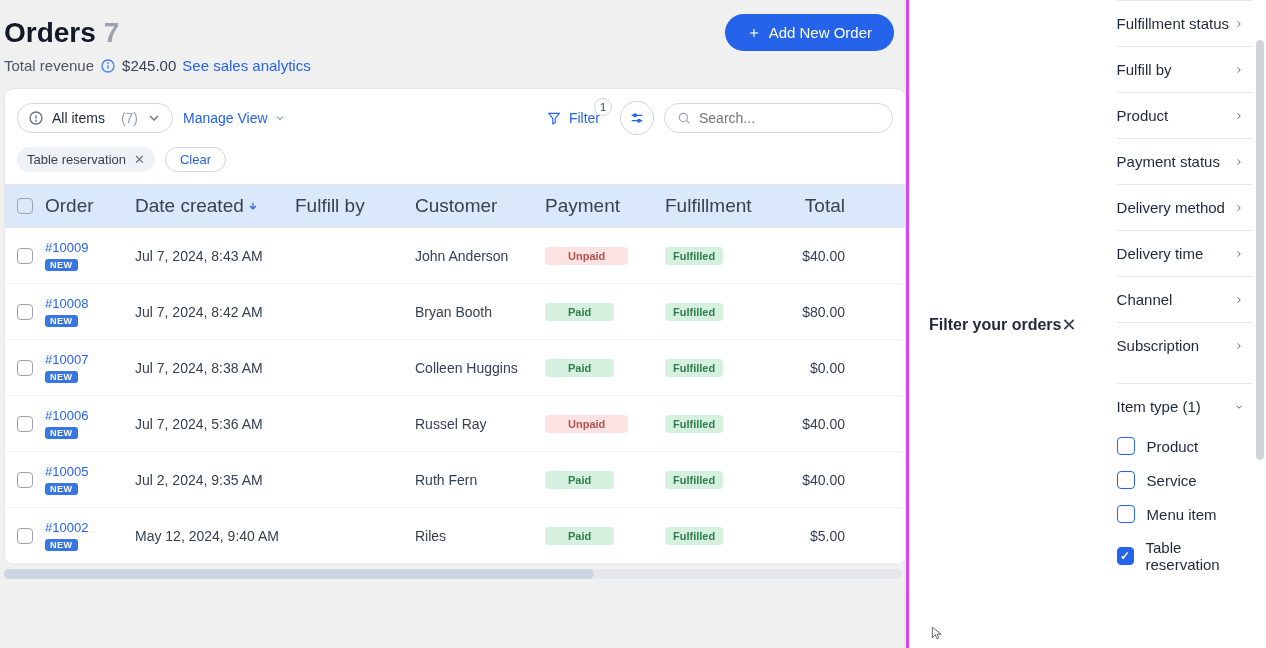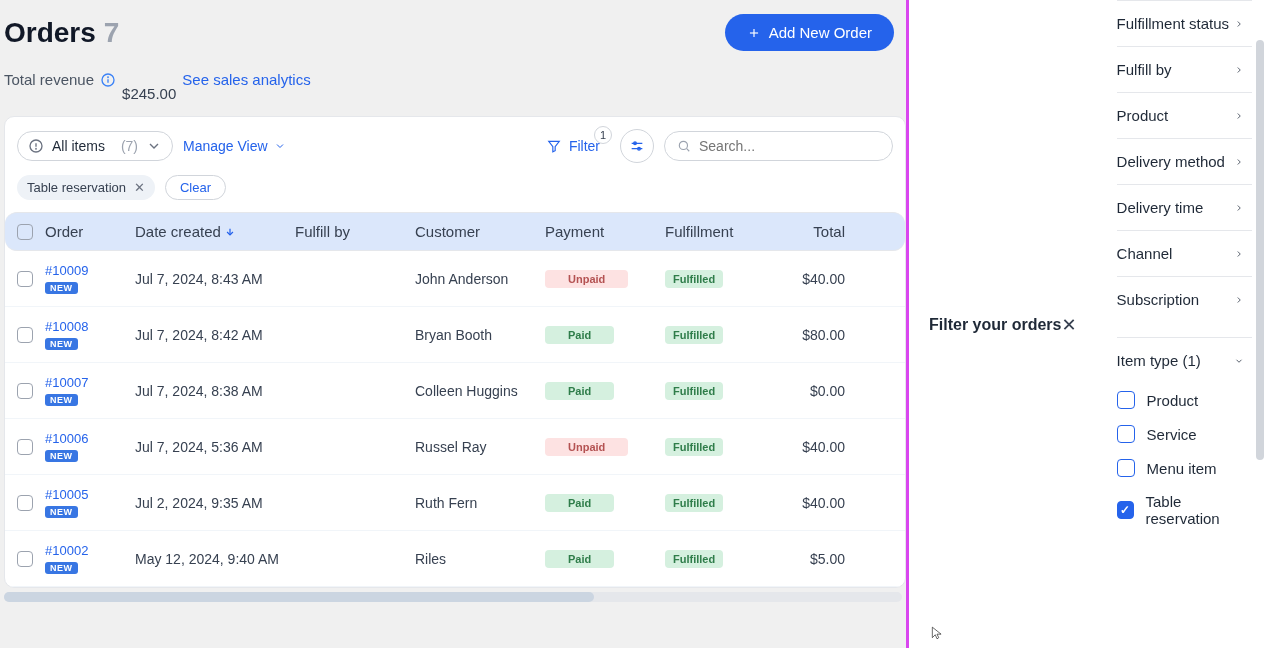--- a/index.html
+++ b/index.html
@@ -8,21 +8,21 @@
 .main { position:absolute; left:0; top:0; right:360px; bottom:0; padding:0 0 0 0; overflow:hidden;}
 .header-row { display:flex; align-items:center; justify-content:space-between; padding:14px 0 0 4px; }
 .title-wrap { display:flex; align-items:baseline; gap:8px; }
 .title { font-size:28px; font-weight:700; color:#111827; }
 .title-count { font-size:28px; font-weight:700; color:#9ca3af; }
 .addbtn { display:flex; align-items:center; gap:8px; background:#2563eb; color:#fff; border:none; border-radius:999px; padding:10px 22px; font-size:15px; font-weight:500; cursor:pointer; margin-right:12px;}
 .addbtn svg { width:14px; height:14px; }
 .revrow { display:flex; align-items:center; gap:6px; padding:6px 4px 14px 4px; font-size:15px;}
 .revlabel { color:#4b5563; }
 .info-icon { width:16px; height:16px; stroke:#3b82f6; fill:none; }
-.revamount { color:#374151; font-weight:500;margin-top:28px; }
+.revamount { color:#374151; font-weight:500; }
 .salelink { color:#2563eb; cursor:pointer; }
 
 .card { background:#fff; border:1px solid #e5e7eb; border-radius:10px; margin:0 0 0 4px; overflow:hidden; }
 .toolbar { display:flex; align-items:center; padding:12px; gap:10px; }
 .viewchip { display:flex; align-items:center; border:1px solid #d1d5db; border-radius:999px; padding:6px 10px; gap:8px; font-size:14px; cursor:pointer;}
 .viewchip .cnt { color:#9ca3af; }
 .viewchip svg.ic { width:16px; height:16px; stroke:#6b7280; fill:none;}
 .manage { color:#2563eb; font-size:14px; cursor:pointer; display:flex; align-items:center; gap:6px;}
 .manage svg { width:12px; height:12px; stroke:#2563eb; fill:none;}
 .spacer { flex:1; }
@@ -33,21 +33,21 @@
 .iconbtn svg { width:16px; height:16px; stroke:#2563eb; fill:none;}
 .searchwrap { display:flex; align-items:center; border:1px solid #d1d5db; border-radius:999px; padding:6px 12px; gap:8px; min-width:200px;}
 .searchwrap svg { width:14px; height:14px; stroke:#9ca3af; fill:none;}
 .searchwrap input { border:none; outline:none; font-size:14px; flex:1; background:transparent;}
 
 .chipsrow { display:flex; align-items:center; gap:10px; padding:0 12px 12px 12px;}
 .chip { display:flex; align-items:center; gap:8px; background:#eef2f7; border-radius:999px; padding:5px 10px; font-size:13px; color:#374151;}
 .chip .x { cursor:pointer; color:#6b7280; font-size:13px;}
 .clearbtn { border:1px solid #d1d5db; border-radius:999px; padding:4px 14px; font-size:13px; color:#2563eb; cursor:pointer; background:#fff;}
 
-.thead { display:flex; align-items:center; background:#dbe7fb; border-top:1px solid #e5e7eb; border-bottom:1px solid #e5e7eb; padding:10px 12px; font-size:15px; color:#374151; font-weight:500;border-radius:12px;}
+.thead { display:flex; align-items:center; background:#dbe7fb; border-top:1px solid #e5e7eb; border-bottom:1px solid #e5e7eb; padding:10px 12px; font-size:19px; color:#374151; font-weight:500;}
 .col-cb { width:28px; }
 .col-order { width:90px; }
 .col-date { width:160px; display:flex; align-items:center; gap:4px;}
 .col-fulfillby { width:120px; }
 .col-customer { width:130px; }
 .col-payment { width:120px; }
 .col-fulfillment { width:120px; }
 .col-total { width:60px; text-align:right; }
 .sorticon { width:10px; height:10px; stroke:#2563eb; fill:none;}
 
@@ -300,20 +300,26 @@
           <polyline points="9 6 15 12 9 18"></polyline>
         </svg>
       </div>
       <div class="sp-acc">
         <span>Product</span>
         <svg class="sp-chev" viewBox="0 0 24 24" stroke-width="2">
           <polyline points="9 6 15 12 9 18"></polyline>
         </svg>
       </div>
       <div class="sp-acc">
+        <span>Payment status</span>
+        <svg class="sp-chev" viewBox="0 0 24 24" stroke-width="2">
+          <polyline points="9 6 15 12 9 18"></polyline>
+        </svg>
+      </div>
+      <div class="sp-acc">
         <span>Delivery method</span>
         <svg class="sp-chev" viewBox="0 0 24 24" stroke-width="2">
           <polyline points="9 6 15 12 9 18"></polyline>
         </svg>
       </div>
       <div class="sp-acc">
         <span>Delivery time</span>
         <svg class="sp-chev" viewBox="0 0 24 24" stroke-width="2">
           <polyline points="9 6 15 12 9 18"></polyline>
         </svg>

